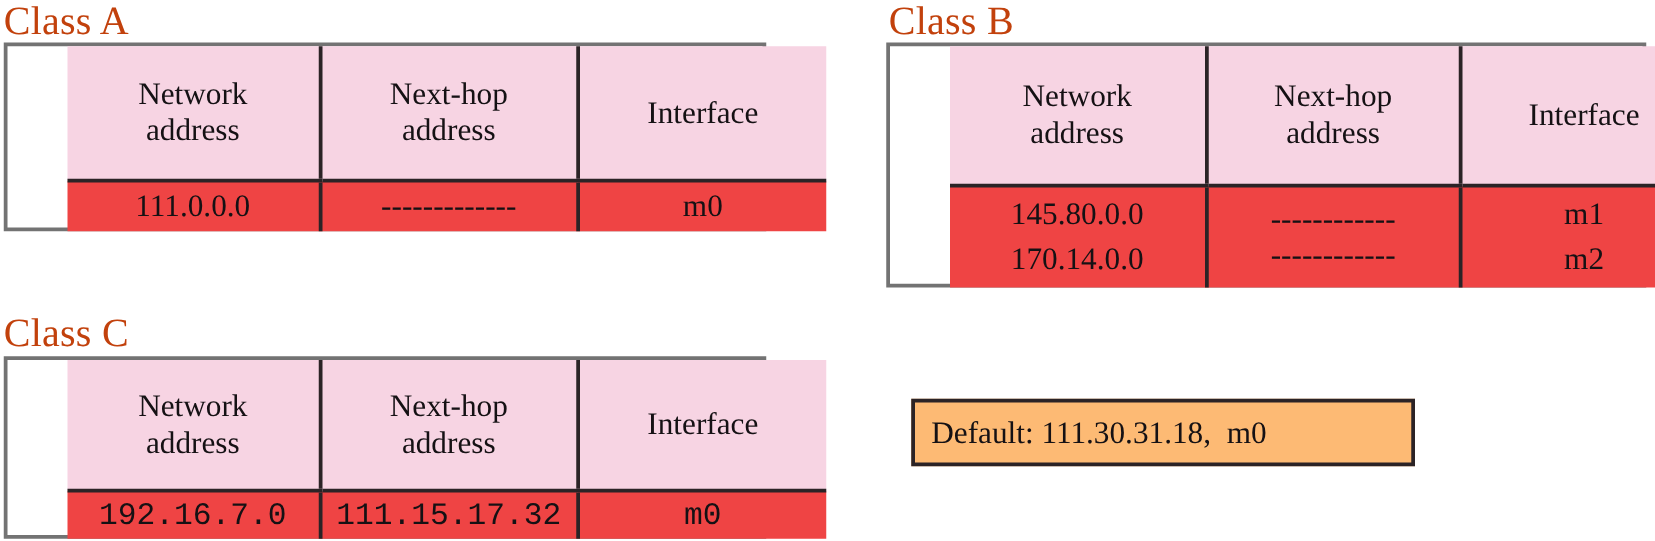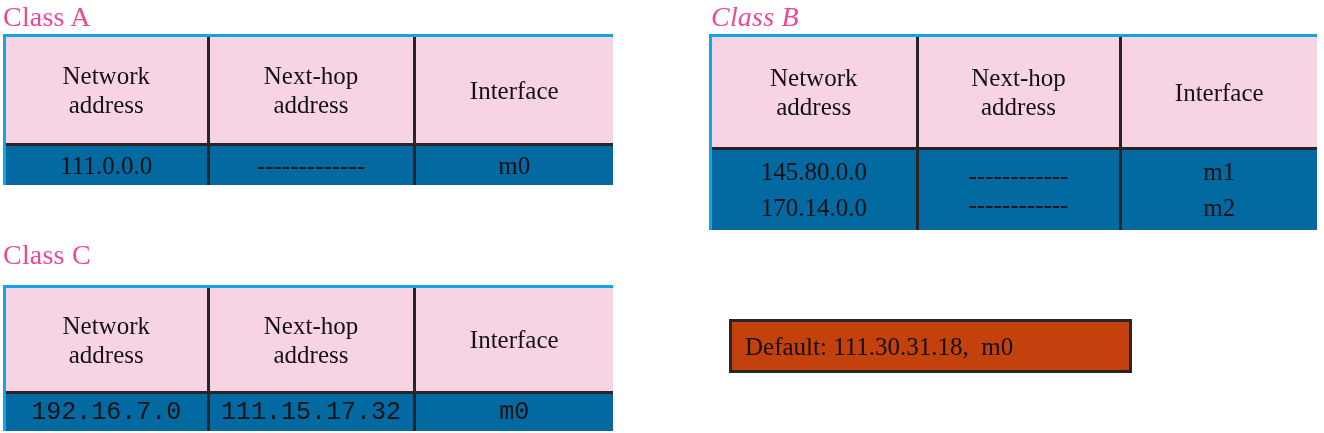--- a/index.html
+++ b/index.html
@@ -12,32 +12,33 @@
     height: 433px;
     position: relative;
     overflow: hidden;
     font-family: "Liberation Serif", "DejaVu Serif", serif;
     color: #1a1417;
     -webkit-font-smoothing: antialiased;
   }
 
   .class-label {
     position: absolute;
-    font-size: 28px;
+    font-size: 32px;
     line-height: 29px;
     letter-spacing: 0.2px;
-    color: #ec4899;
+    color: #c2410c;
     white-space: nowrap;
   }
 
   .rt-table {
     position: absolute;
-    border: 3px solid #0ea5e9;
+    border: 3px solid #737373;
     background: #ffffff;
     box-sizing: border-box;
+    padding-left: 48px;
   }
   .rt-table table {
     border-collapse: collapse;
     width: 100%;
     height: 100%;
     table-layout: fixed;
   }
   .rt-table th,
   .rt-table td {
     border: 0;
@@ -51,21 +52,21 @@
   }
   .rt-table thead th {
     background: #f7d4e3;
     border-bottom: 3px solid #2b2326;
   }
   .rt-table th + th,
   .rt-table td + td {
     border-left: 3px solid #2b2326;
   }
   .rt-table tbody td {
-    background: #0369a1;
+    background: #ef4444;
   }
   .hdr-line { display: block; }
 
   .dash-cell {
     font-size: 25px;
     letter-spacing: 0px;
     line-height: 34px;
   }
   .dash-line { display: block; white-space: nowrap; }
 
@@ -110,38 +111,38 @@
   .col-hop-b   { width: 203px; }
   .col-iface-b { width: 197px; }
 
   
   #default-box {
     position: absolute;
     left: 729px;
     top: 319px;
     width: 403px;
     height: 54px;
-    background: #c2410c;
+    background: #fdba74;
     border: 3px solid #2b2326;
     box-sizing: border-box;
     display: flex;
     align-items: center;
     justify-content: flex-start;
   }
   #default-box .default-text {
     font-size: 25px;
     line-height: 29px;
     color: #151114;
     padding-left: 13px;
     white-space: pre;
   }
 
   #label-class-a { left: 3px;   top: 2px; }
-  #label-class-b { left: 711px; top: 2px; font-style: italic; }
-  #label-class-c { left: 3px;   top: 240px; }
+  #label-class-b { left: 711px; top: 2px; }
+  #label-class-c { left: 3px;   top: 252px; }
 </style>
 </head>
 <body>
 
 <div class="class-label" id="label-class-a">Class A</div>
 
 <div class="rt-table" id="table-class-a">
   <table>
     <colgroup>
       <col class="col-net">

